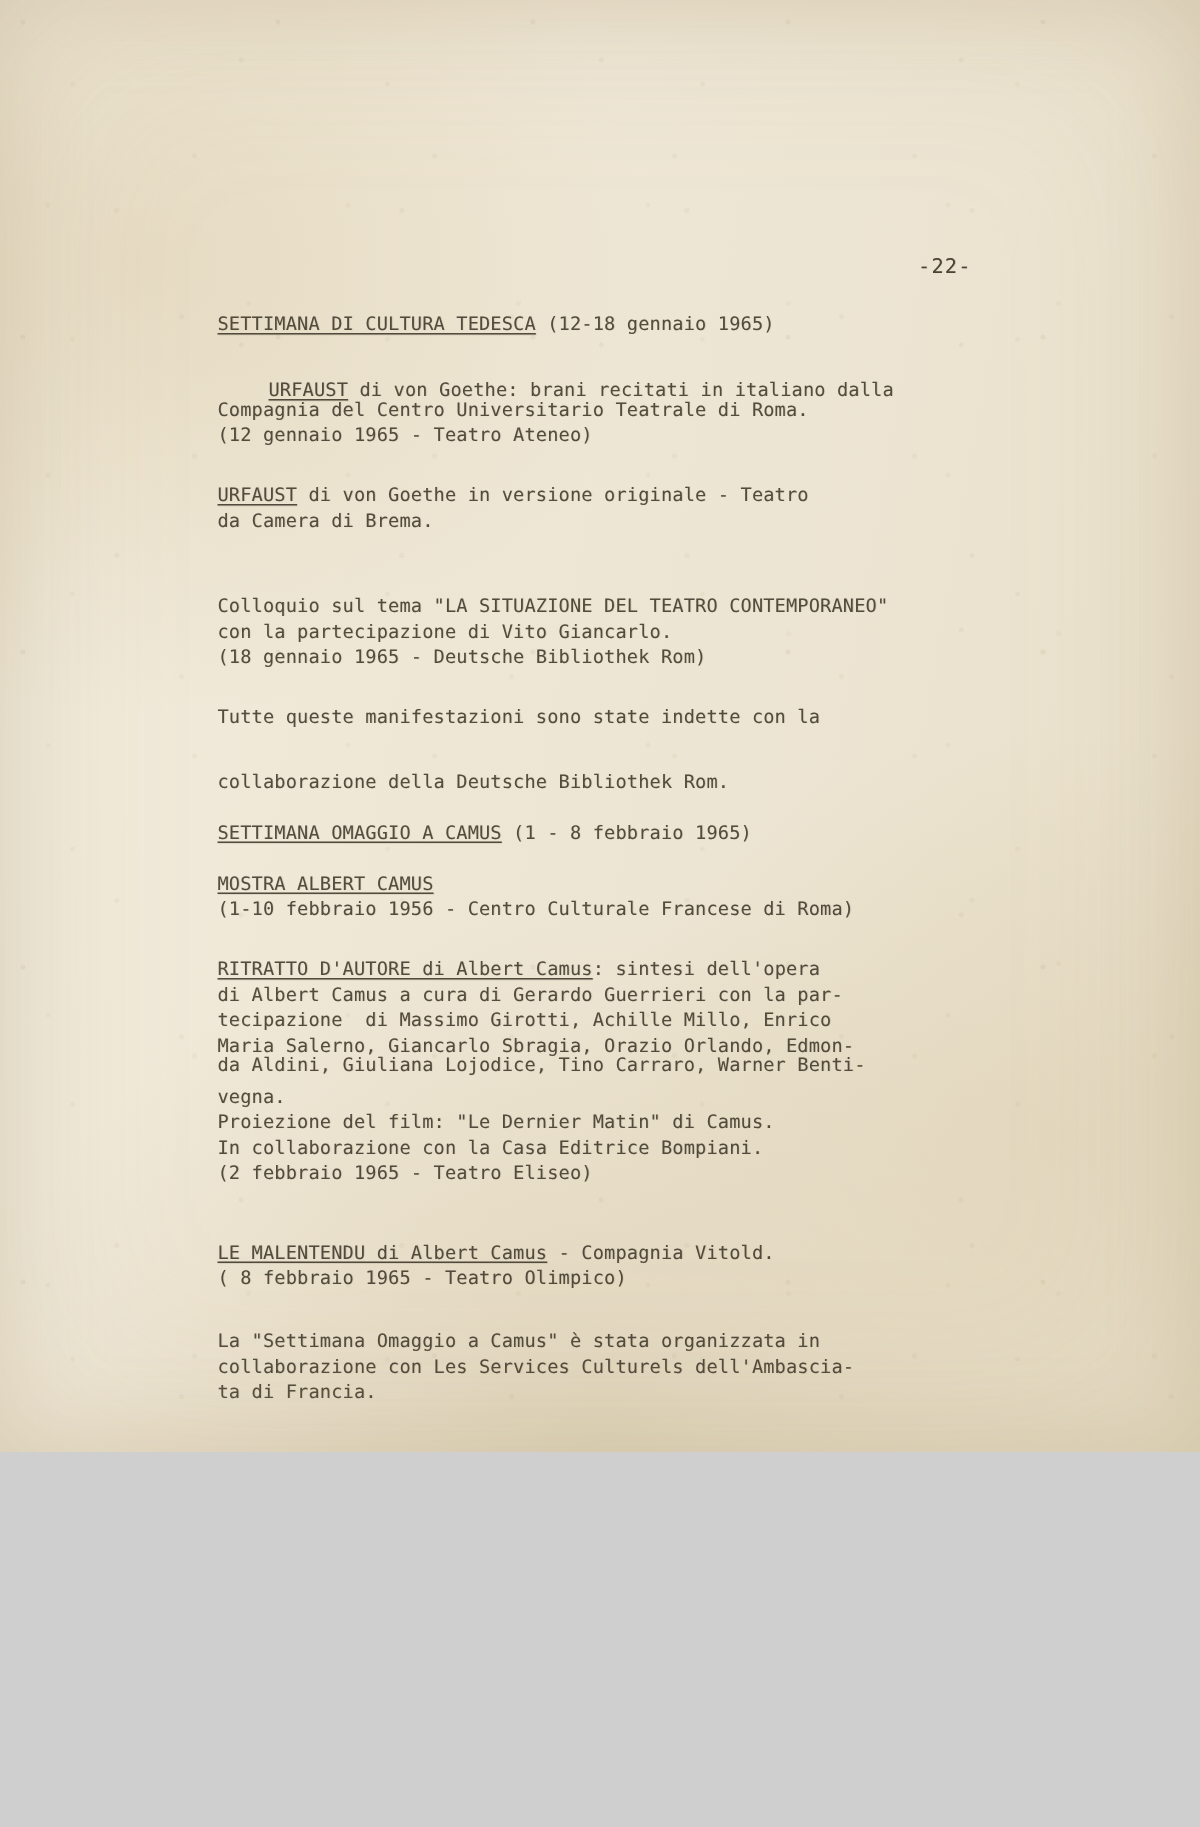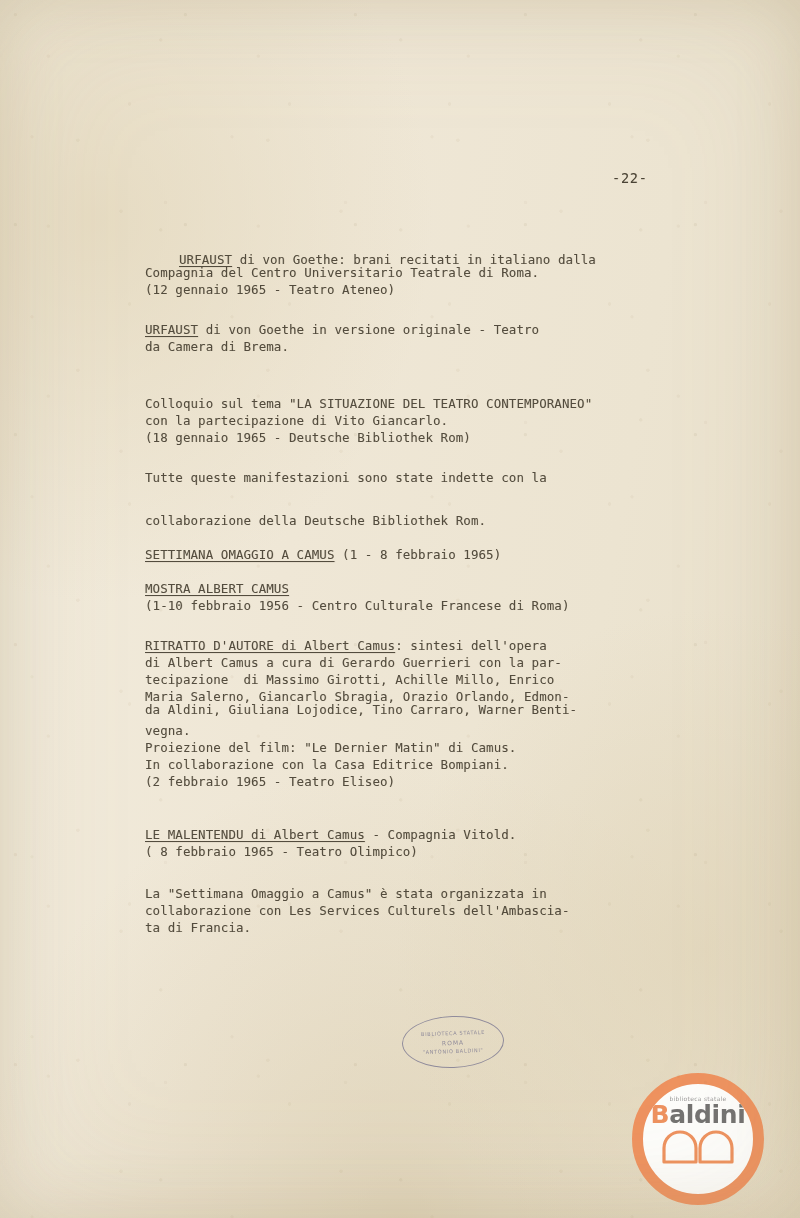--- a/index.html
+++ b/index.html
@@ -6,21 +6,21 @@
     margin: 0;
     padding: 0;
     background: #cfcfcf;
   }
   body {
     font-family: "DejaVu Sans Mono", monospace;
   }
   .page {
     position: relative;
     width: 800px;
-    height: 1218px;
+    height: 968px;
     overflow: hidden;
     background: #efe8d8;
     background-image:
       radial-gradient(ellipse 60% 45% at 12% 18%, rgba(226,214,186,0.75) 0%, rgba(226,214,186,0) 70%),
       radial-gradient(ellipse 55% 40% at 88% 78%, rgba(224,212,184,0.7) 0%, rgba(224,212,184,0) 70%),
       radial-gradient(ellipse 70% 50% at 50% 100%, rgba(214,200,168,0.55) 0%, rgba(214,200,168,0) 75%),
       linear-gradient(100deg, #f2ecdd 0%, #efe7d6 38%, #ece4d1 70%, #e8dfc9 100%);
   }
   
   .grain {
@@ -141,20 +141,21 @@
   #baldini-logo .lg-name .hl { color: #ef8f5a; }
   #baldini-logo .book { margin-top: 3px; }
 </style>
 </head>
 <body>
 
 <div class="page">
 
   <div class="typed" id="page-number">-22-</div>
 
+  <div class="typed block" style="top:207px;"><span class="ul">SETTIMANA DI CULTURA TEDESCA</span><span> (12-18 gennaio 1965)</span></div>
 
   <div class="typed block" style="top:251px;margin-left:34px;"><span class="ul">URFAUST</span><span> di von Goethe: brani recitati in italiano dalla</span></div>
   <div class="typed block" style="top:264px;">Compagnia del Centro Universitario Teatrale di Roma.</div>
   <div class="typed block" style="top:281px;">(12 gennaio 1965 - Teatro Ateneo)</div>
 
   <div class="typed block" style="top:321px;"><span class="ul">URFAUST</span><span> di von Goethe in versione originale - Teatro</span></div>
   <div class="typed block" style="top:338px;">da Camera di Brema.</div>
 
   <div class="typed block" style="top:395px;">Colloquio sul tema "LA SITUAZIONE DEL TEATRO CONTEMPORANEO"</div>
   <div class="typed block" style="top:412px;">con la partecipazione di Vito Giancarlo.</div>

